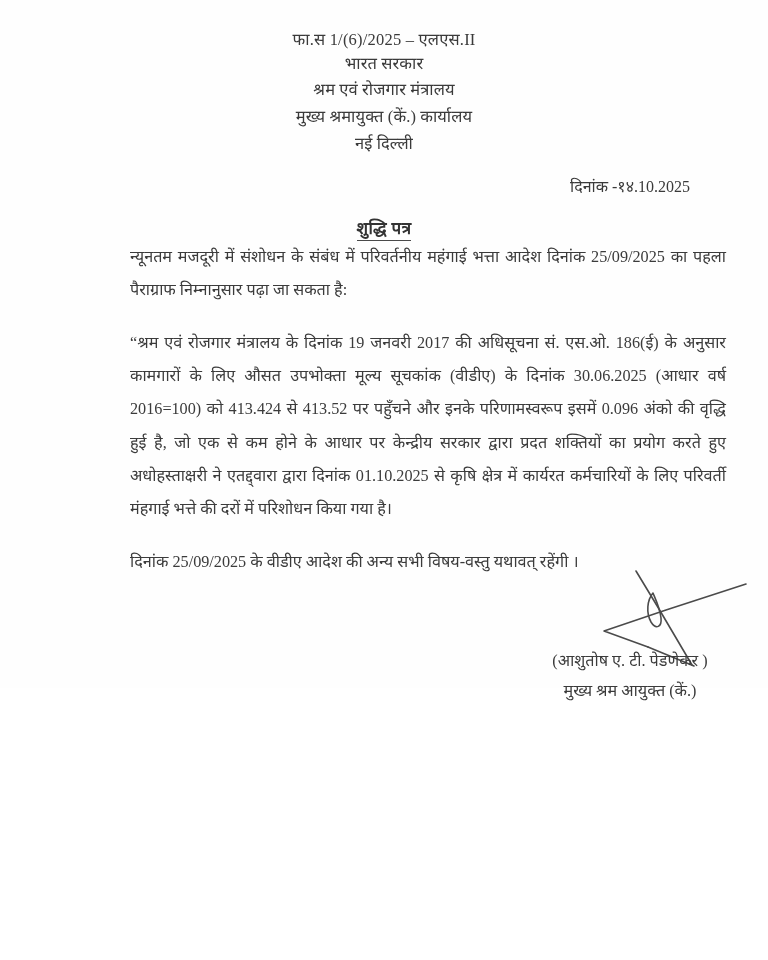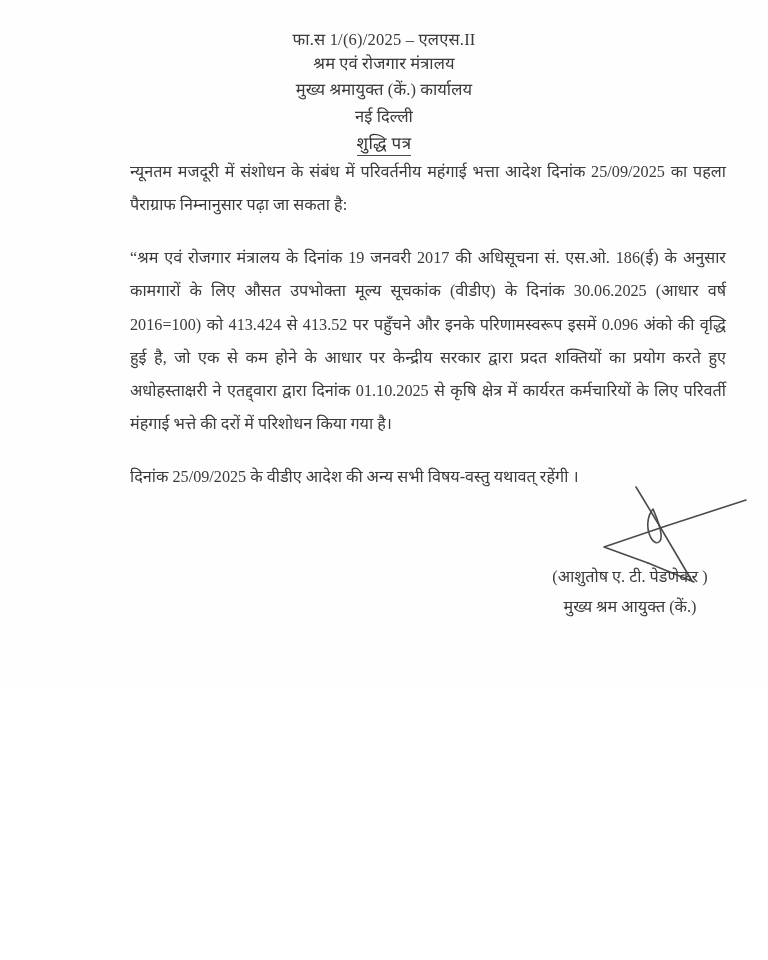--- a/index.html
+++ b/index.html
@@ -48,20 +48,22 @@
     text-align: right;
     padding-right: 78px;
     margin-top: 17px;
     font-size: 16px;
     color: #3a3a3a;
   }
 
   
   .doc-title-wrap {
     text-align: center;
+    margin-top: 19px;
+    font-weight: bold;
   }
   .doc-title {
     display: inline-block;
     font-size: 17px;
     color: #333333;
     border-bottom: 1.3px solid #4a4a4a;
     padding-bottom: 1px;
     letter-spacing: 0.4px;
   }
 
@@ -113,25 +115,27 @@
   }
   .sign-name div { white-space: nowrap; }
 </style>
 </head>
 <body>
 
 <div class="page">
 
   <div class="letterhead">
     <div class="file-no">फा.स 1/(6)/2025 – एलएस.II</div>
+    <div class="org-line">भारत सरकार</div>
     <div class="org-line">श्रम एवं रोजगार मंत्रालय</div>
     <div class="org-line">मुख्य श्रमायुक्त (कें.) कार्यालय</div>
     <div class="org-line">नई दिल्ली</div>
   </div>
 
+  <div class="date-line">दिनांक -१४.10.2025</div>
 
   <div class="doc-title-wrap">
     <span class="doc-title">शुद्धि पत्र</span>
   </div>
 
   <div class="body-wrap">
 
     <p class="para p-intro">न्यूनतम मजदूरी में संशोधन के संबंध में परिवर्तनीय महंगाई भत्ता आदेश दिनांक 25/09/2025 का पहला पैराग्राफ निम्नानुसार पढ़ा जा सकता है:</p>
 
     <p class="para p-quote">“श्रम एवं रोजगार मंत्रालय के दिनांक 19 जनवरी 2017 की अधिसूचना सं. एस.ओ. 186(ई) के अनुसार कामगारों के लिए औसत उपभोक्ता मूल्य सूचकांक (वीडीए) के दिनांक 30.06.2025 (आधार वर्ष 2016=100) को 413.424 से 413.52 पर पहुँचने और इनके परिणामस्वरूप इसमें 0.096 अंको की वृद्धि हुई है, जो एक से कम होने के आधार पर केन्द्रीय सरकार द्वारा प्रदत शक्तियों का प्रयोग करते हुए अधोहस्ताक्षरी ने एतद्द्वारा द्वारा दिनांक 01.10.2025 से कृषि क्षेत्र में कार्यरत कर्मचारियों के लिए परिवर्ती मंहगाई भत्ते की दरों में परिशोधन किया गया है।</p>

